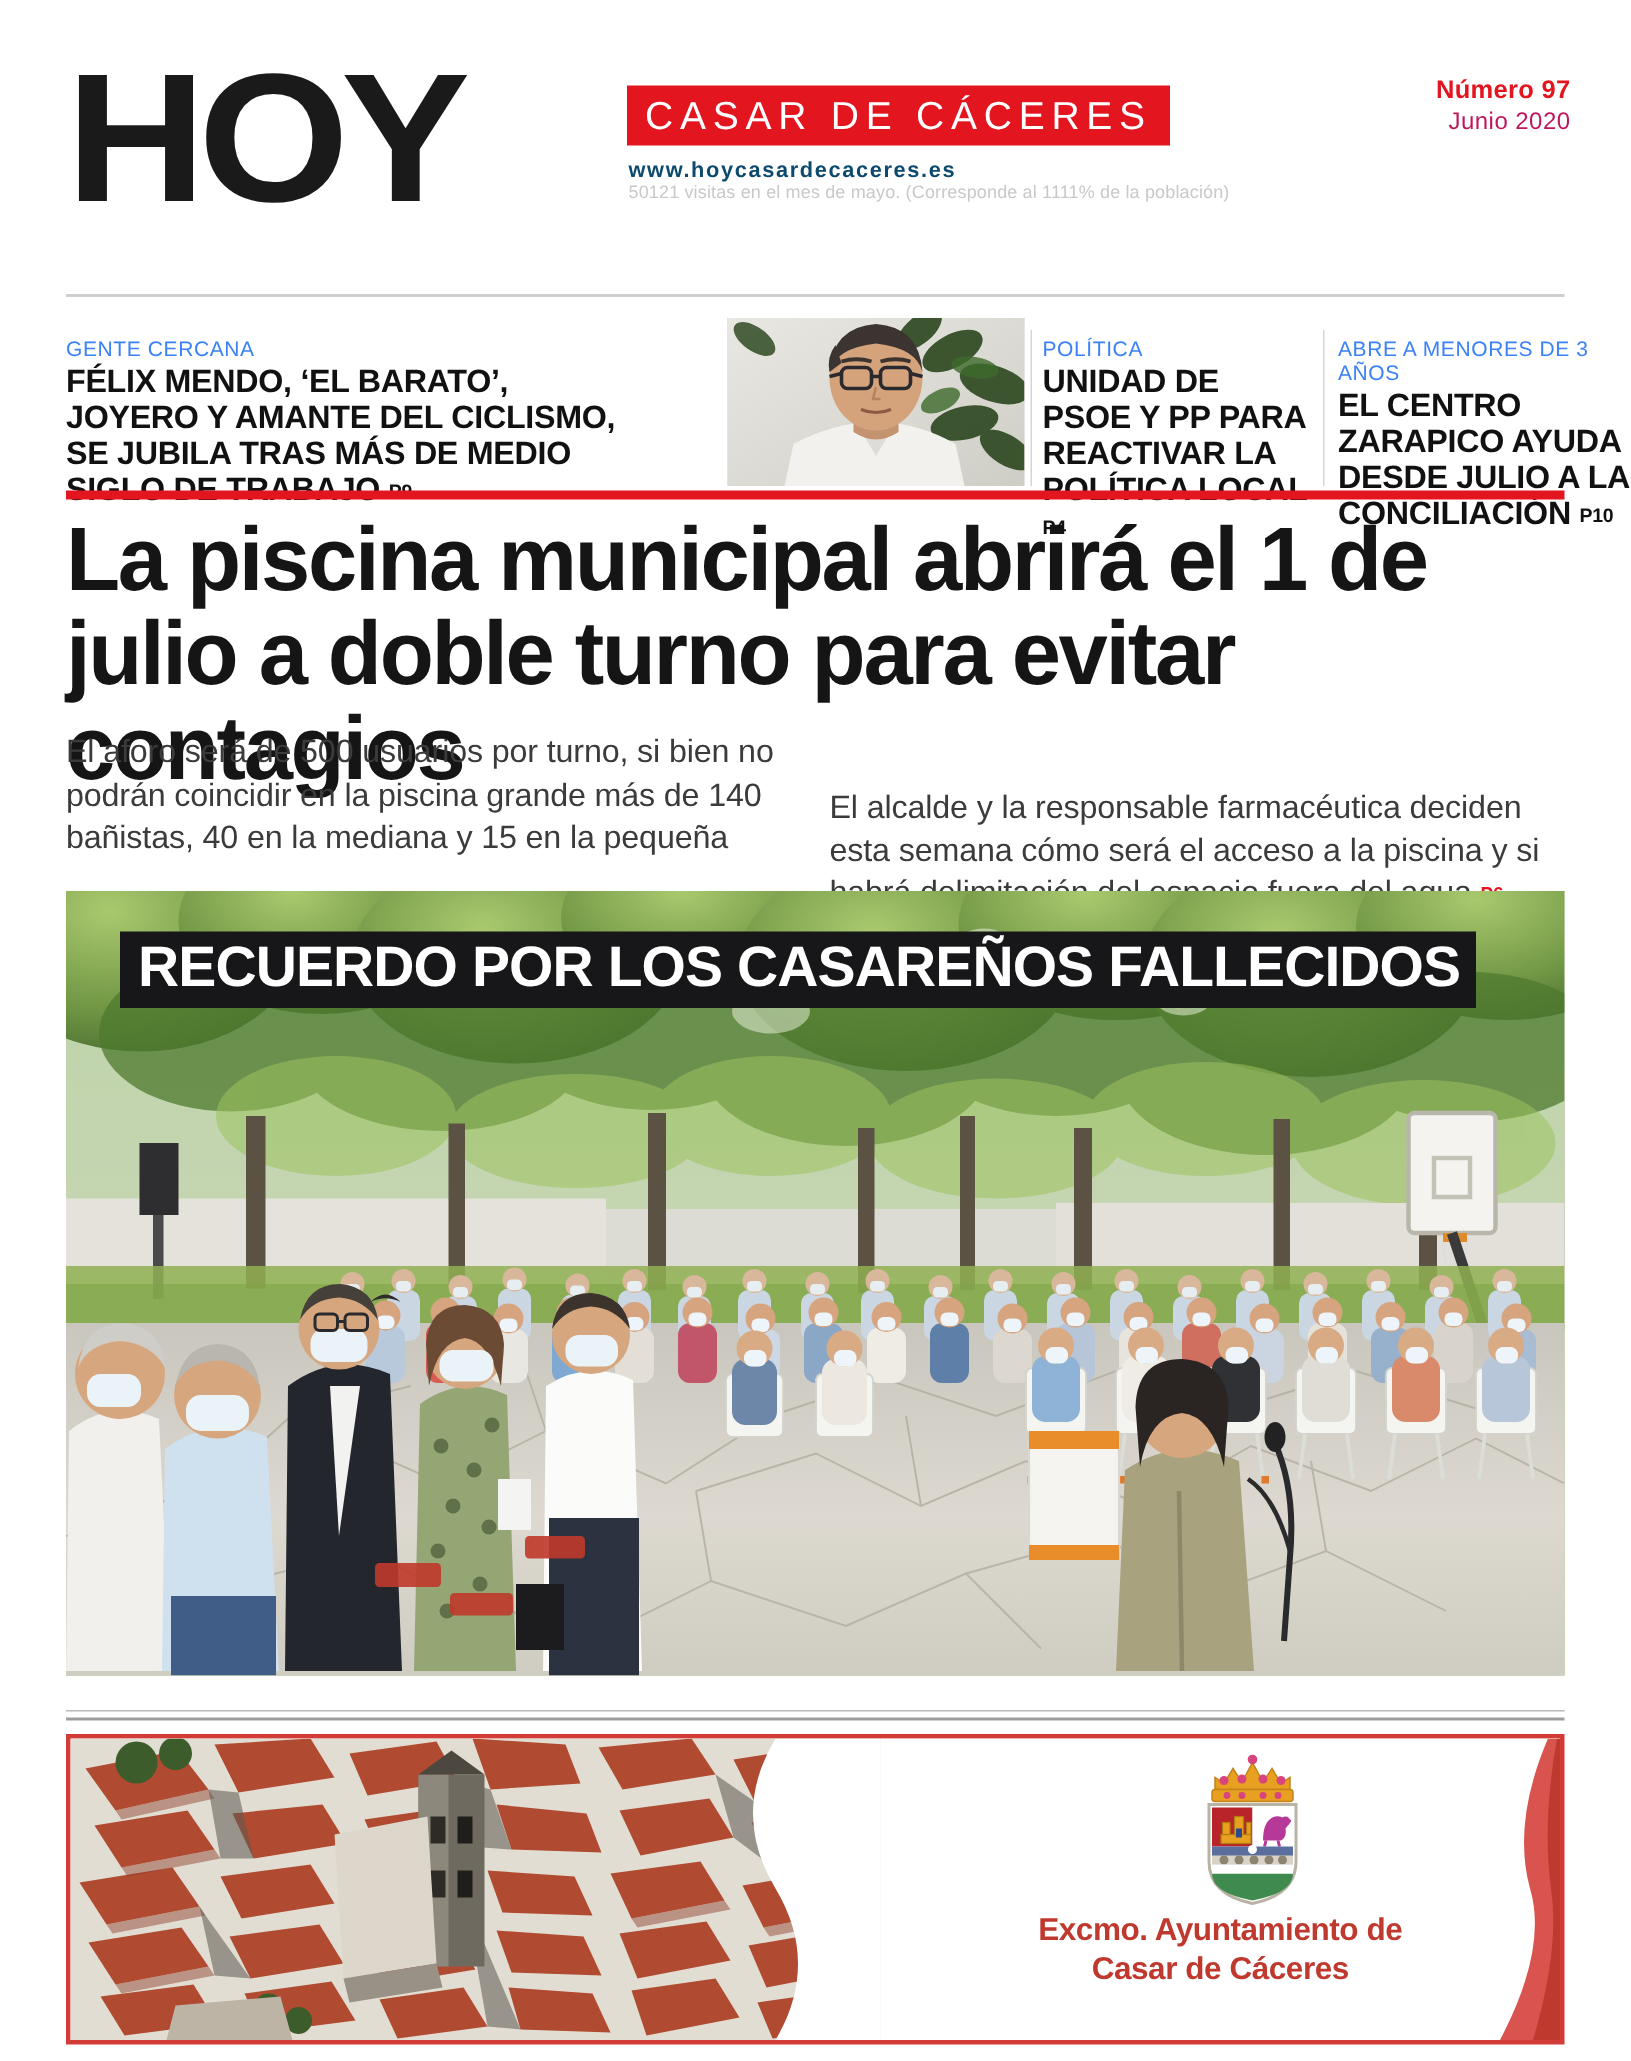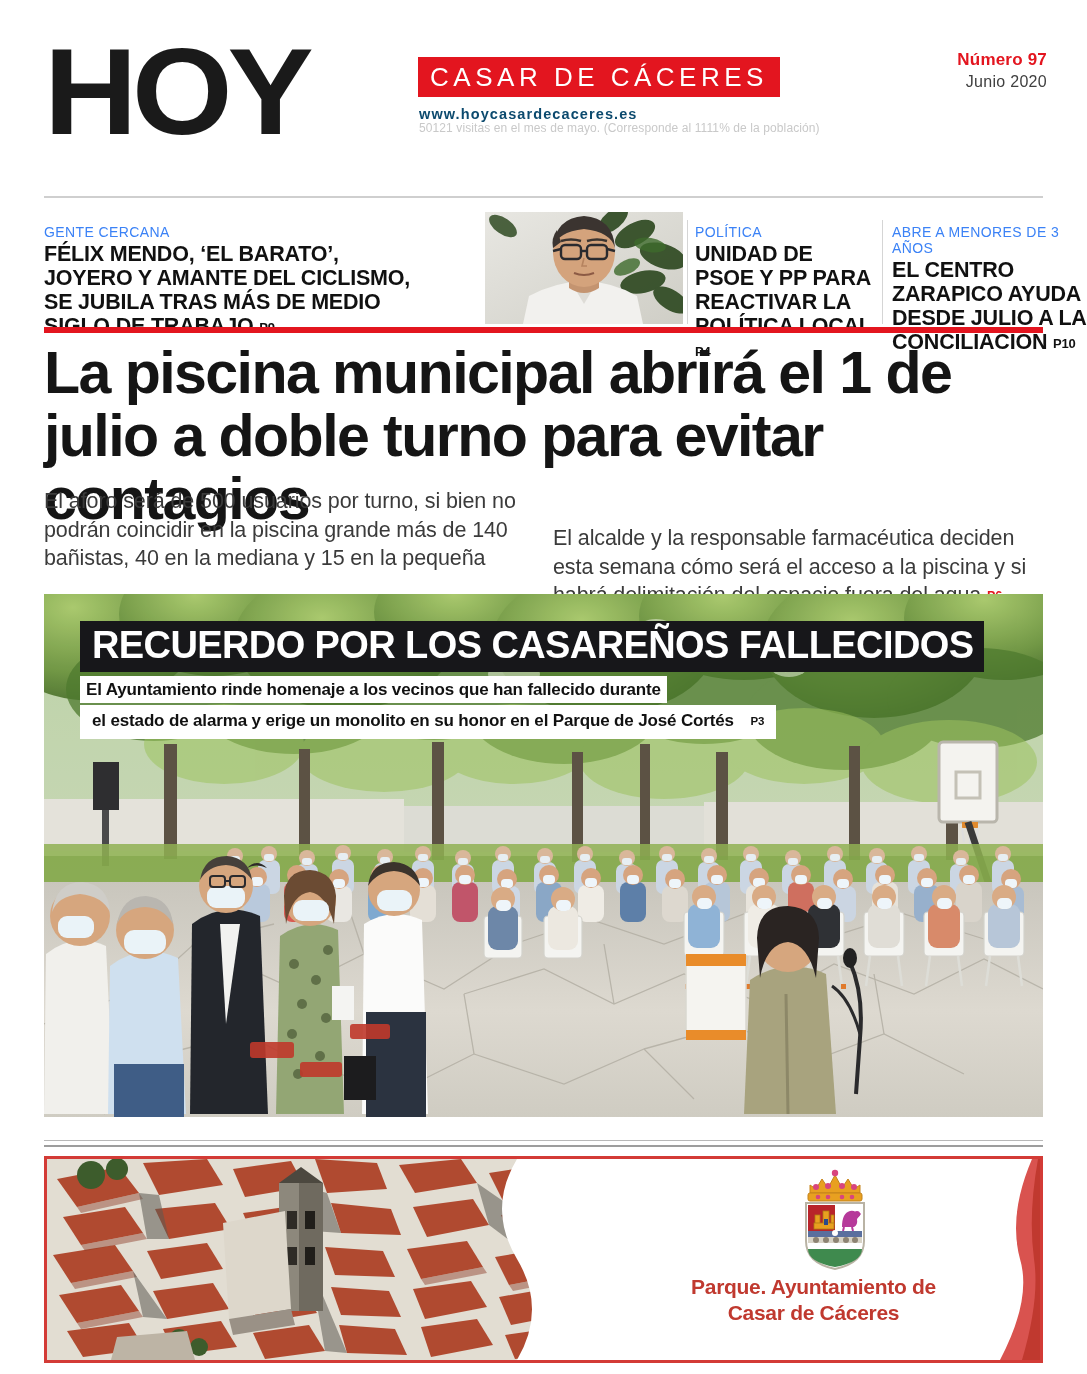--- a/index.html
+++ b/index.html
@@ -33,21 +33,21 @@
     position:absolute; left:419px; top:106px;
     font-size:14.5px; font-weight:bold; color:#0c4a6e; letter-spacing:1.1px;
   }
   .visit-note {
     position:absolute; left:419px; top:121px;
     font-size:12px; color:#c9c9c9; letter-spacing:0.1px;
     font-family:"Liberation Sans", sans-serif;
   }
   .issue-box { position:absolute; right:40px; top:50px; text-align:right; }
   .issue-num { font-size:17px; font-weight:bold; color:#e3151f; letter-spacing:0.2px; }
-  .issue-date { font-size:16px; color:#404040; margin-top:3px; letter-spacing:0.3px; }
+  .issue-date { font-size:16px; color:#be185d; margin-top:3px; letter-spacing:0.3px; }
 
   .rule-top {
     position:absolute; left:44px; top:196px; width:999px; height:2px;
     background:#cfcfcf;
   }
 
   
   .teasers { position:absolute; left:44px; top:224px; width:999px; height:100px; }
   .teaser { position:absolute; top:0; }
   .teaser-kicker {
@@ -689,24 +689,20 @@
 
         <path d="M806 368 Q820 400 816 444 L812 500" stroke="#2a2a2c" stroke-width="4" fill="none"></path>
         <ellipse cx="806" cy="364" rx="7" ry="10" fill="#222"></ellipse>
         <path d="M788 392 Q806 404 816 440" stroke="#2a2a2c" stroke-width="3" fill="none"></path>
       </g>
 
       <rect width="999" height="523" fill="none"></rect>
     </svg>
 
     <div class="banner-head">RECUERDO POR LOS CASAREÑOS FALLECIDOS</div>
-    <div class="banner-sub">
-      <span>El Ayuntamiento rinde homenaje a los vecinos que han fallecido durante</span><br>
-      <span><span>el estado de alarma y erige un monolito en su honor en el Parque de José Cortés</span> <span class="pg">P3</span></span>
-    </div>
   </div>
 
   <div class="rule-b1"></div>
   <div class="rule-b2"></div>
 
   <div class="ad">
     <div class="ad-photo">
       <svg class="ad-photo-svg" viewBox="0 0 540 201" preserveAspectRatio="none">
         <rect width="540" height="201" fill="#cfc6b8"></rect>
 
@@ -842,21 +838,21 @@
             <circle cx="34" cy="73" r="3"></circle>
             <circle cx="44" cy="73" r="3"></circle>
             <circle cx="54" cy="73" r="3"></circle>
             <circle cx="63" cy="73" r="3"></circle>
           </g>
         <circle cx="43" cy="66" r="3" fill="#ffffff"></circle>
 
         <path d="M16 82 Q16 95 43 100 Q70 95 70 82 Z" fill="#3f8a4e"></path>
         <path d="M16 76 L70 76 L70 82 L16 82 Z" fill="#ffffff"></path>
       </svg>
-      <div class="ad-line1">Parque. Ayuntamiento de</div>
+      <div class="ad-line1">Excmo. Ayuntamiento de</div>
       <div class="ad-line2">Casar de Cáceres</div>
       <svg class="ad-swoosh" viewBox="0 0 70 201" preserveAspectRatio="none">
         <path d="M70 0 L70 201 L30 201 Q62 140 50 100 Q38 56 62 0 Z" fill="#d9534f"></path>
         <path d="M70 0 L70 201 L52 201 Q70 140 64 100 Q58 56 68 0 Z" fill="#c0392f"></path>
       </svg>
     </div>
   </div>
 
 </div>
 

